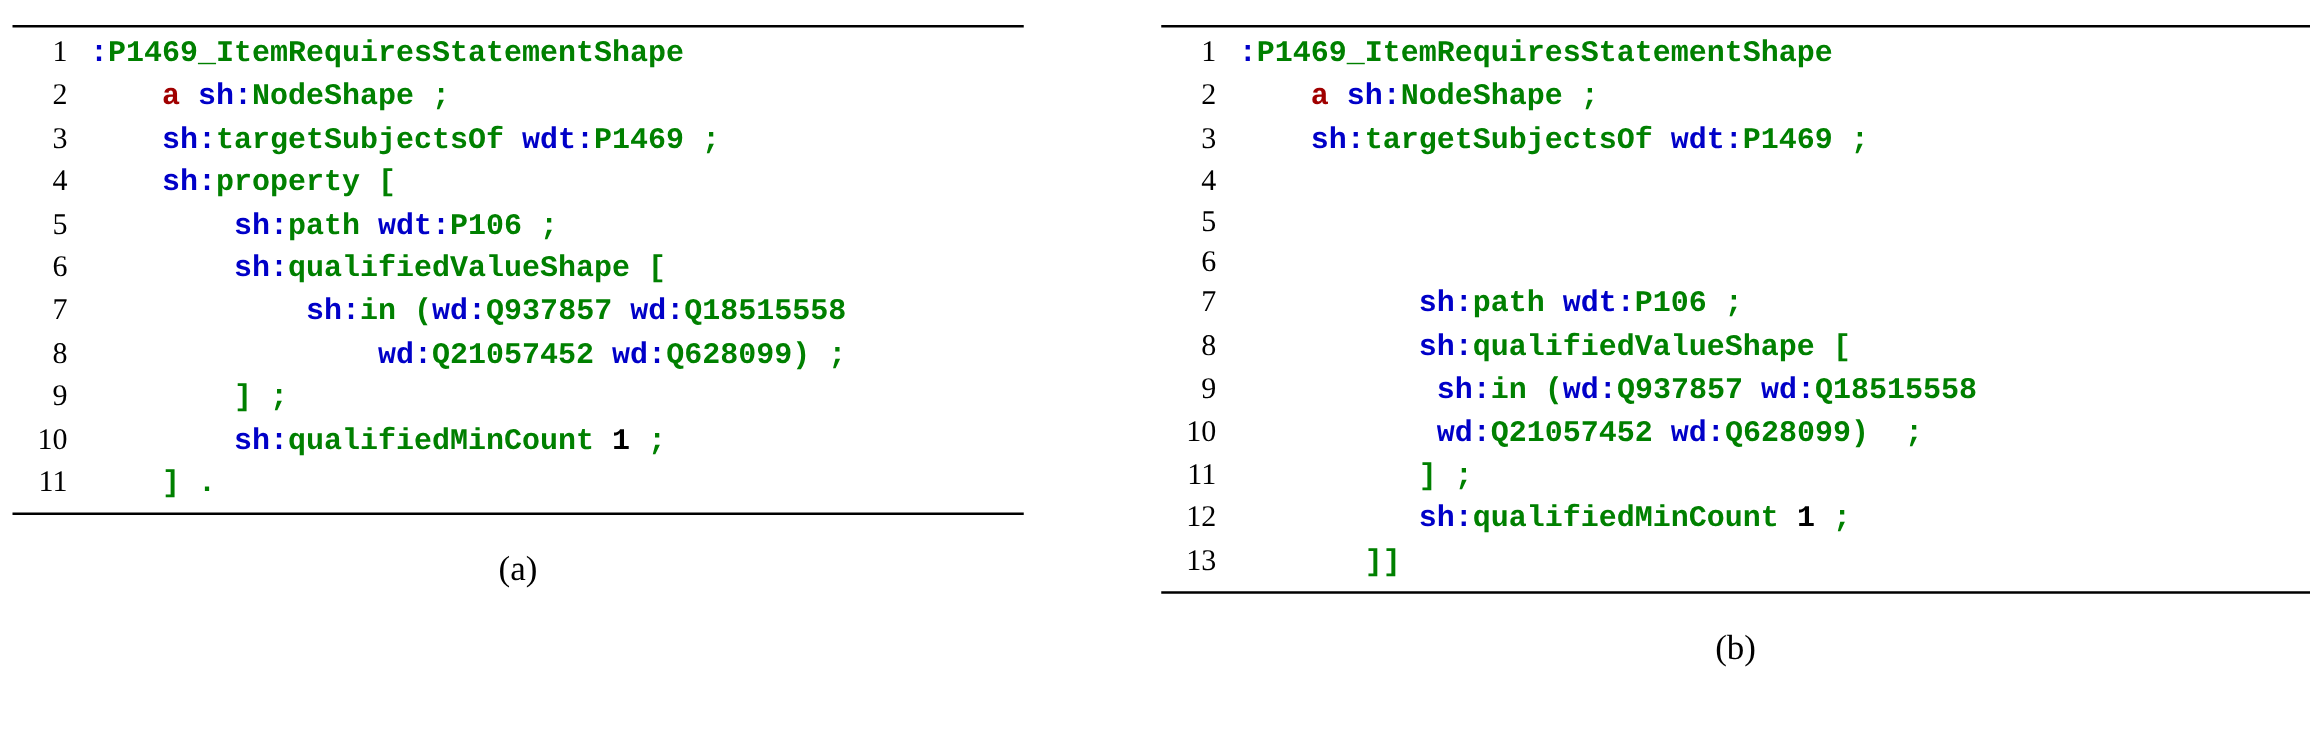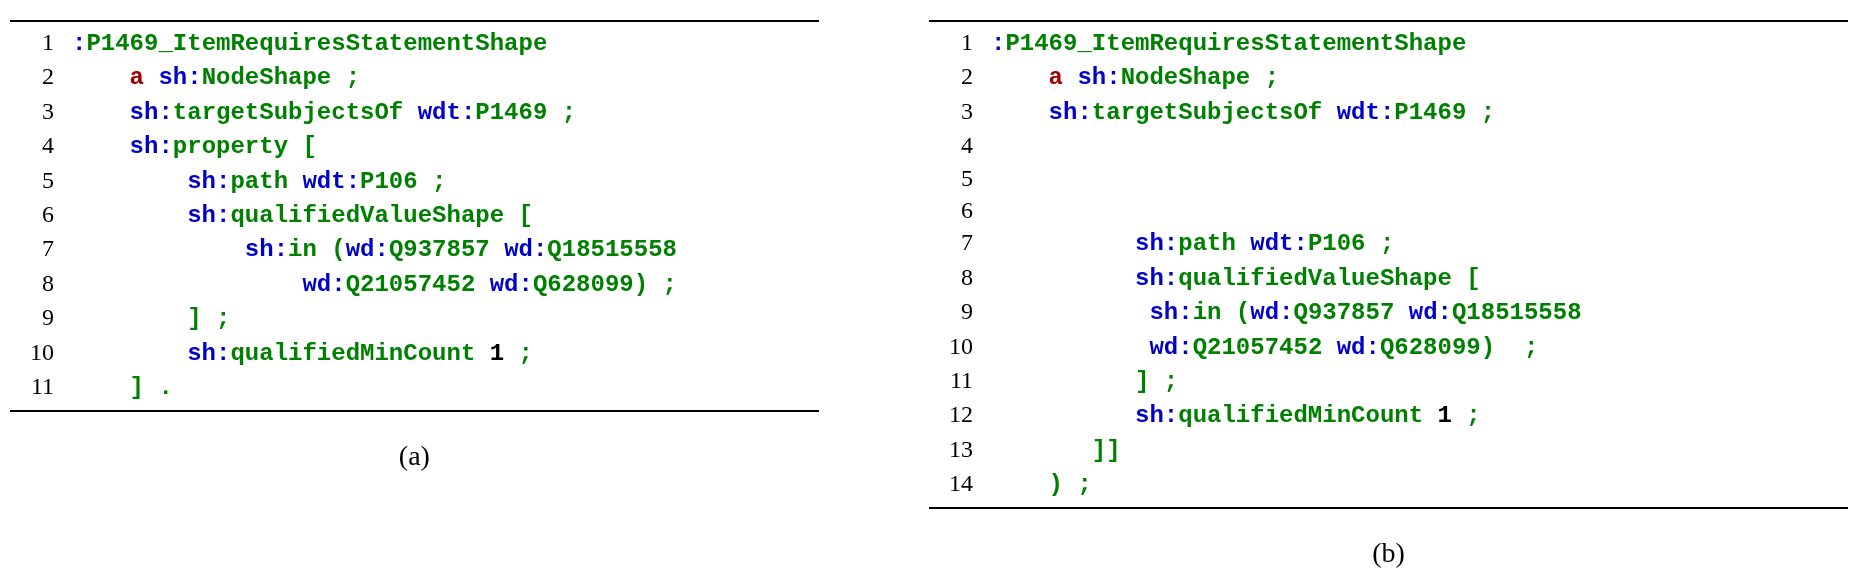--- a/index.html
+++ b/index.html
@@ -160,21 +160,17 @@
           <div class="code"><span class="tok-pun">          ] ;</span></div>
         </div>
         <div class="code-row">
           <div class="lineno">12</div>
           <div class="code"><span class="tok-pun">          </span><span class="tok-kw">sh:</span><span class="tok-name">qualifiedMinCount</span><span class="tok-pun"> </span><span class="tok-num">1</span><span class="tok-pun"> ;</span></div>
         </div>
         <div class="code-row">
           <div class="lineno">13</div>
           <div class="code"><span class="tok-pun">       ]]</span></div>
         </div>
-        <div class="code-row">
-          <div class="lineno">14</div>
-          <div class="code"><span class="tok-pun">    ) ;</span></div>
-        </div>
       </div>
     <div class="caption">(b)</div>
   </div>
 
 </div>
 
 </body></html>

